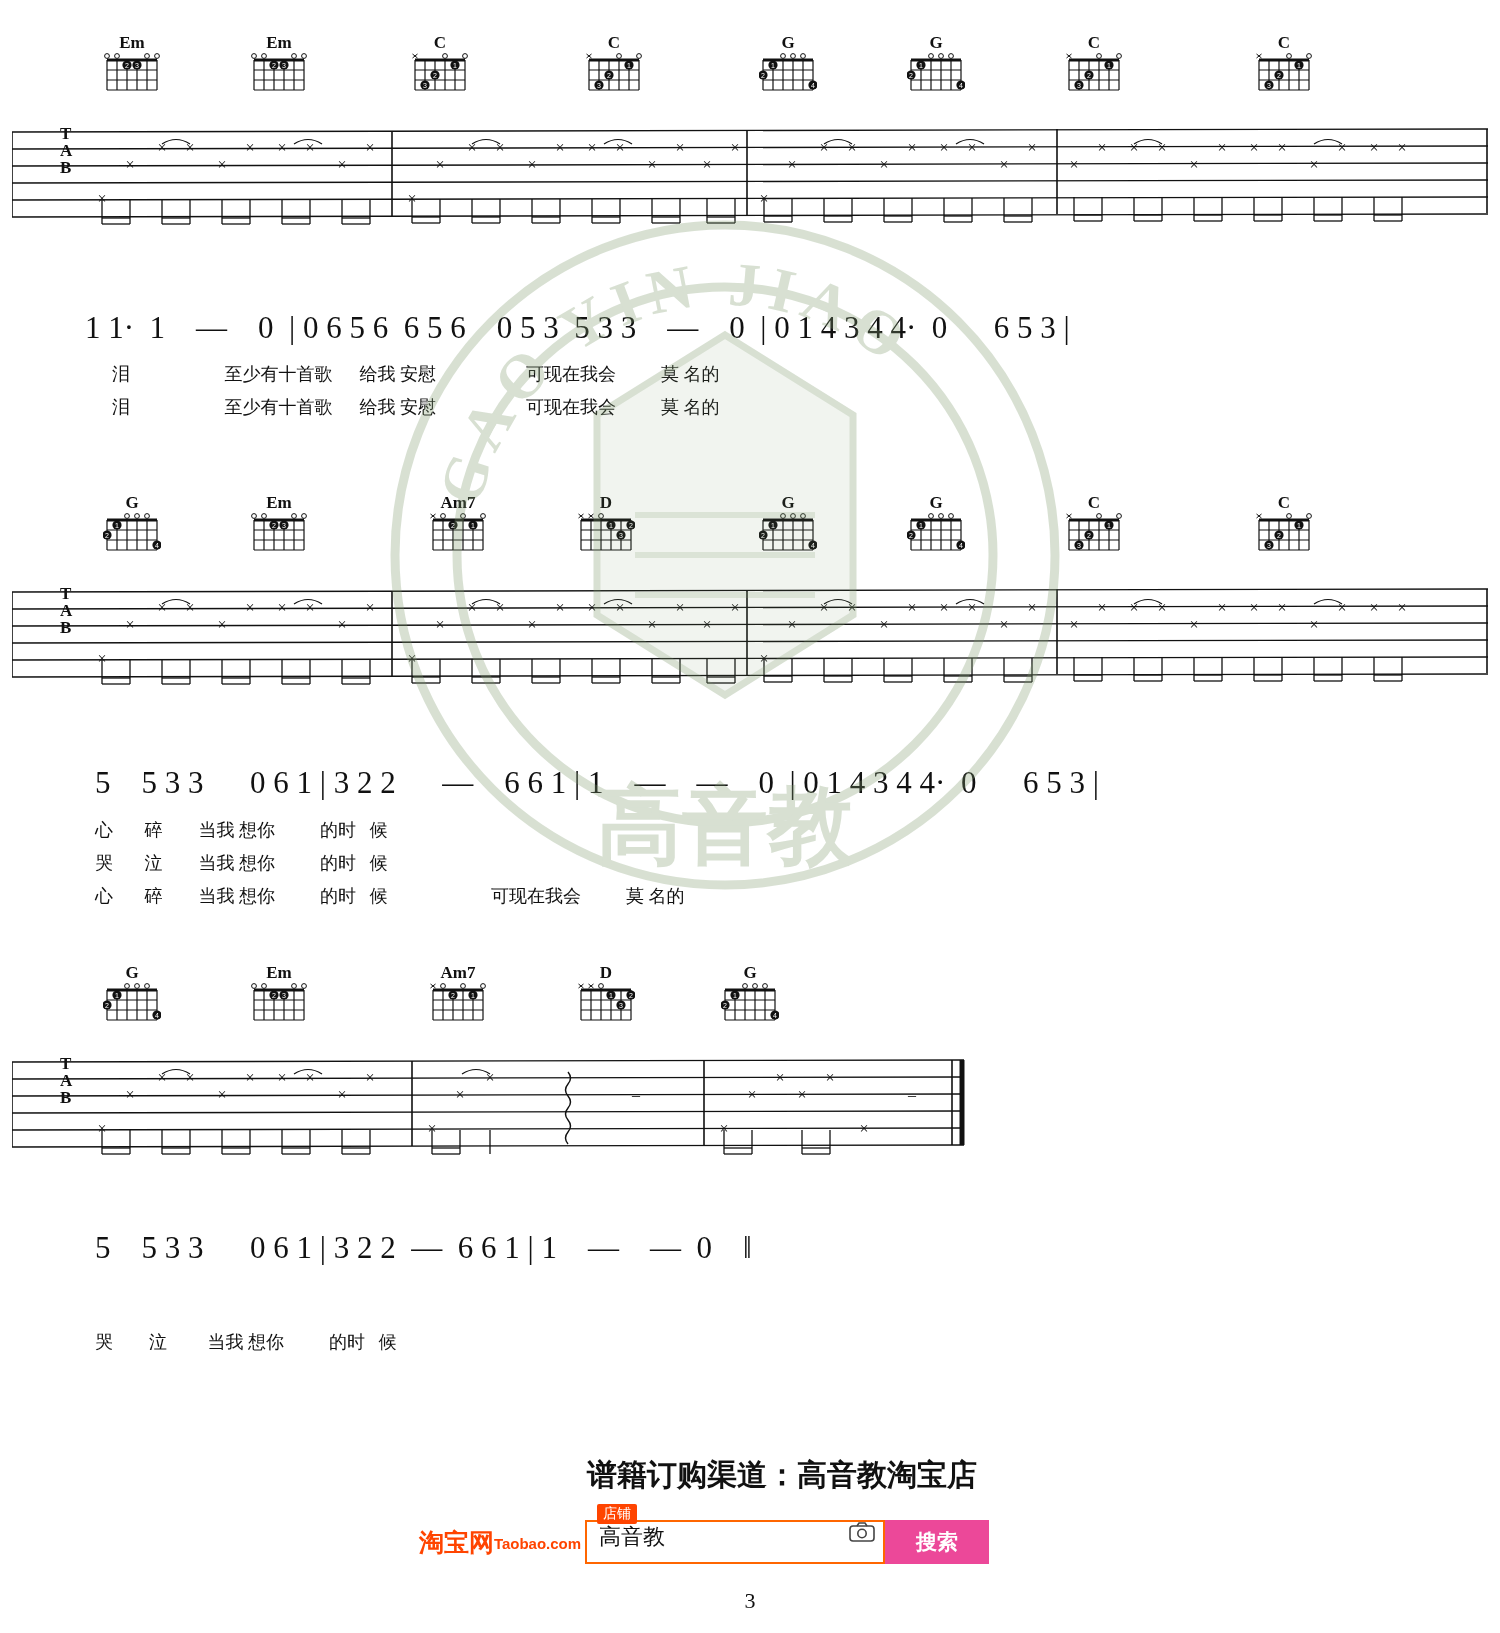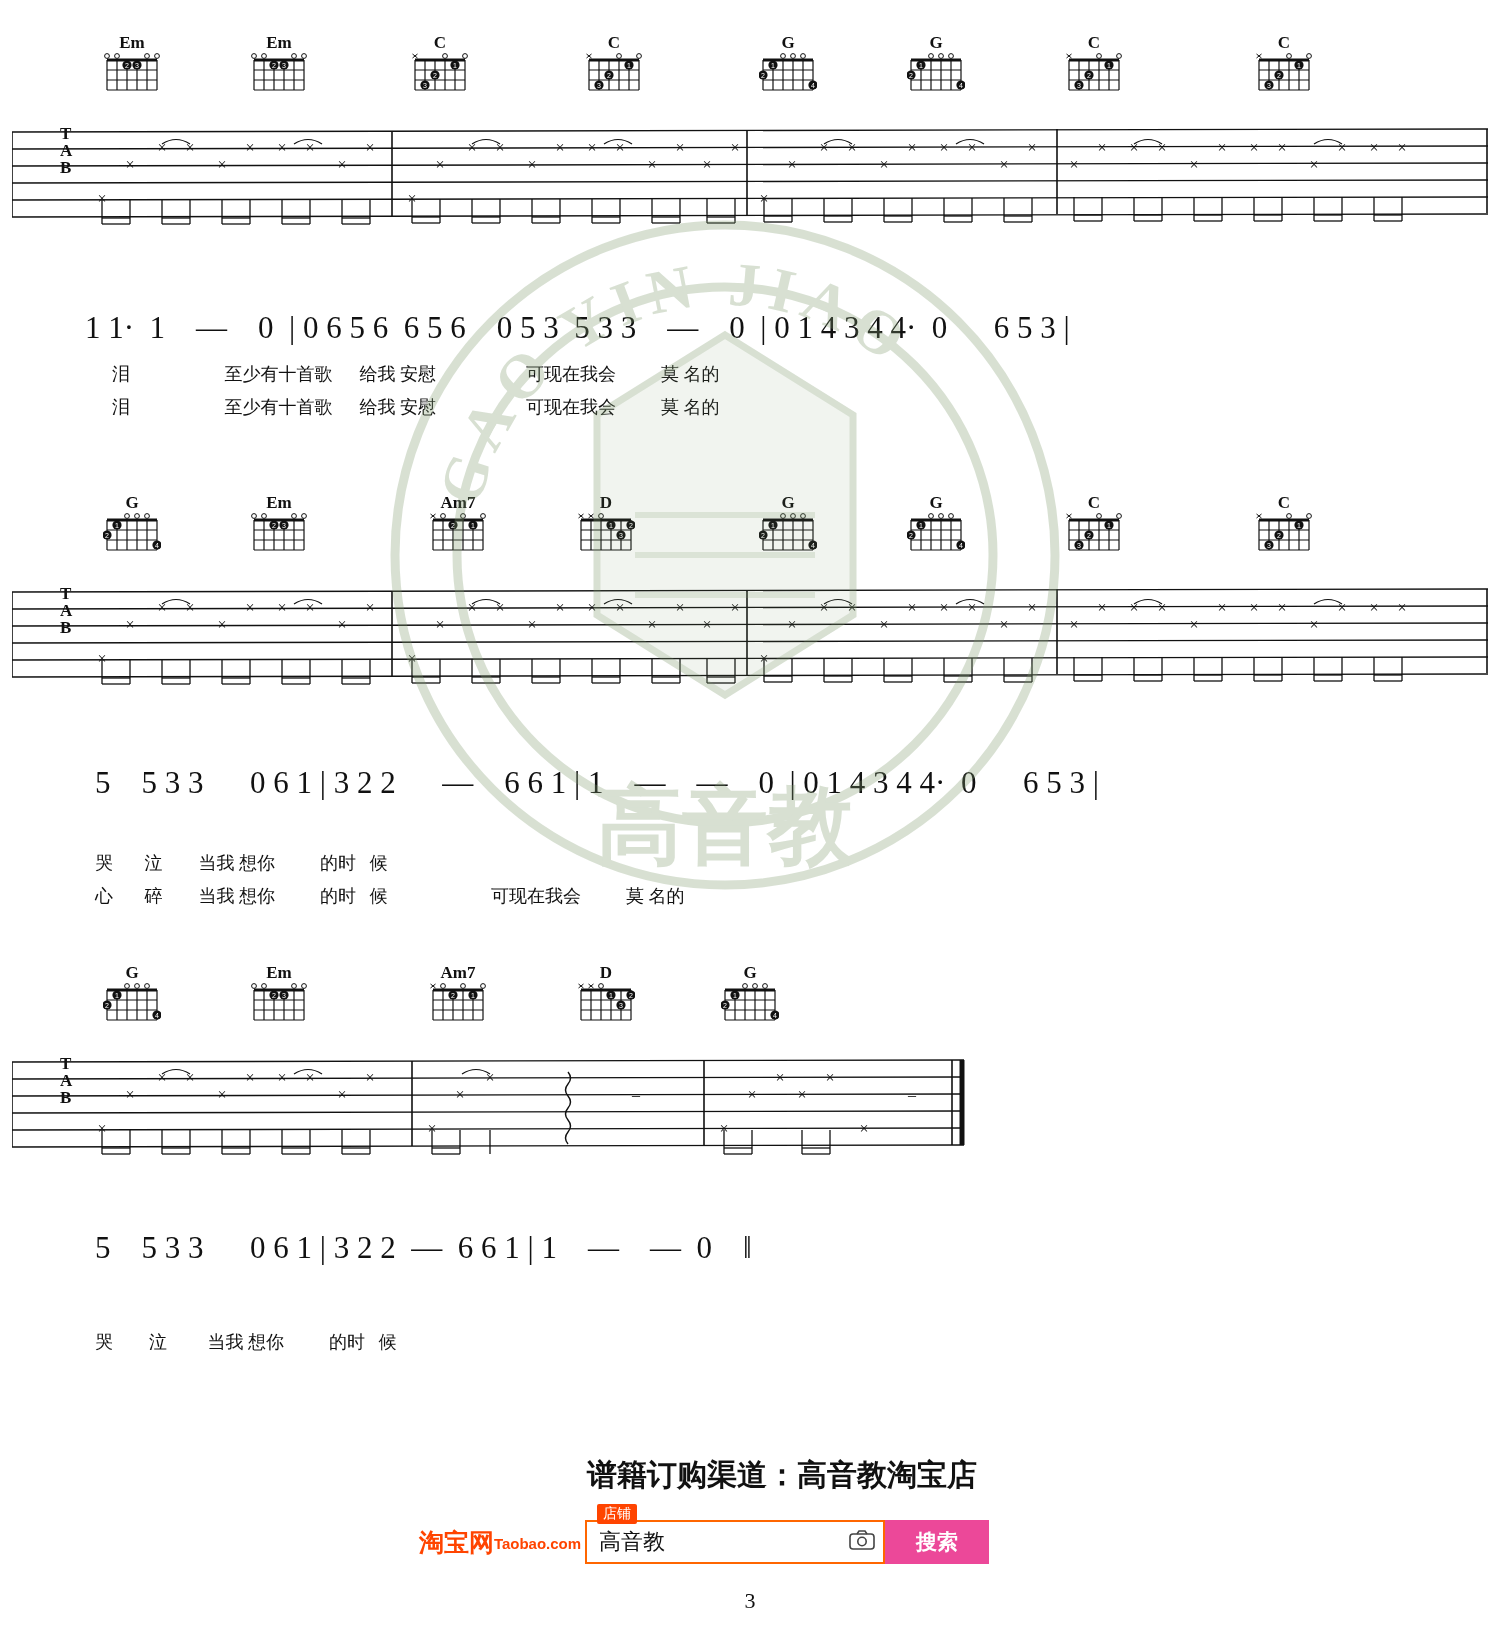--- a/index.html
+++ b/index.html
@@ -121,21 +121,21 @@
     font-family: "Liberation Sans", sans-serif;
     margin-top: 2px;
   }
   .tb-search {
     position: relative;
     width: 300px;
     height: 44px;
     border: 2px solid #ff6600;
     background: #fff;
     display: flex;
-    align-items: center;
+    align-items: flex-start;
     box-sizing: border-box;
   }
   .tb-tag {
     position: absolute;
     top: -18px; left: 10px;
     background: #ff4400;
     color: #fff;
     font-size: 14px;
     padding: 1px 6px;
     font-family: "DejaVu Sans", sans-serif;
@@ -1123,20 +1123,21 @@
         <path d="M812 20 q14 -9 28 0"></path>
           <path d="M944 20 q14 -9 28 0"></path>
         <path d="M1122 20 q14 -9 28 0"></path>
           <path d="M1302 20 q14 -9 28 0"></path>
       </g>
     </svg>
   </div>
 
   <div class="notes" style="left:95px; top:305px;">5    5 3 3      0 6 1 | 3 2 2      —    6 6 1 | 1    —    —    0  | 0 1 4 3 4 4·  0      6 5 3 |</div>
 
+  <div class="lyricline" style="left:95px; top:358px;">心       碎        当我 想你          的时   候</div>
   <div class="lyricline" style="left:95px; top:391px;">哭       泣        当我 想你          的时   候</div>
   <div class="lyricline" style="left:95px; top:424px;">心       碎        当我 想你          的时   候                       可现在我会          莫 名的</div>
 </div>
 
 <div class="system" id="sys3" style="top:930px;height:430px;">
 
   <div class="chordrow" style="top:34px;">
     <div class="chord" style="left:96px;">
       <div class="cname">G</div>
       <div class="cgrid">

